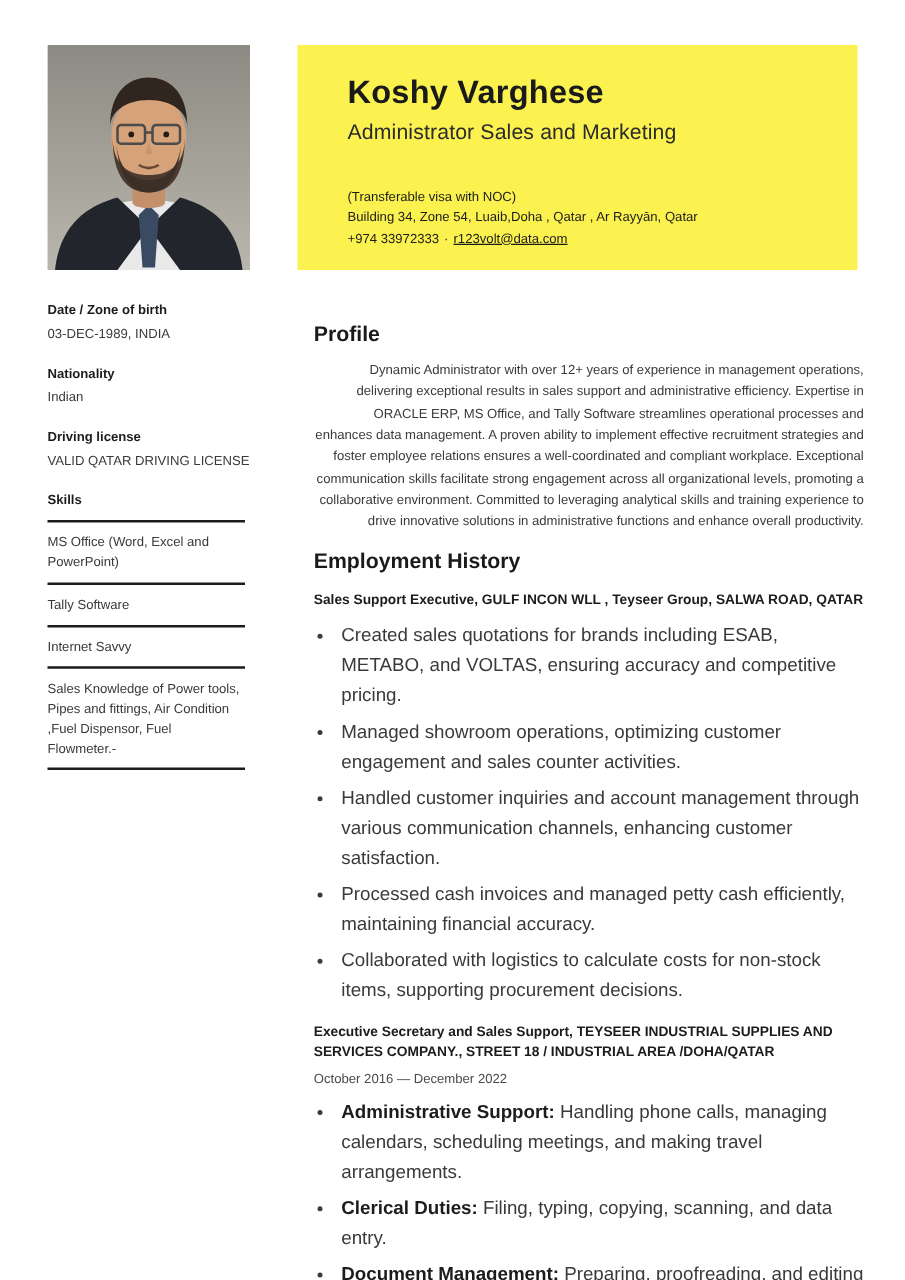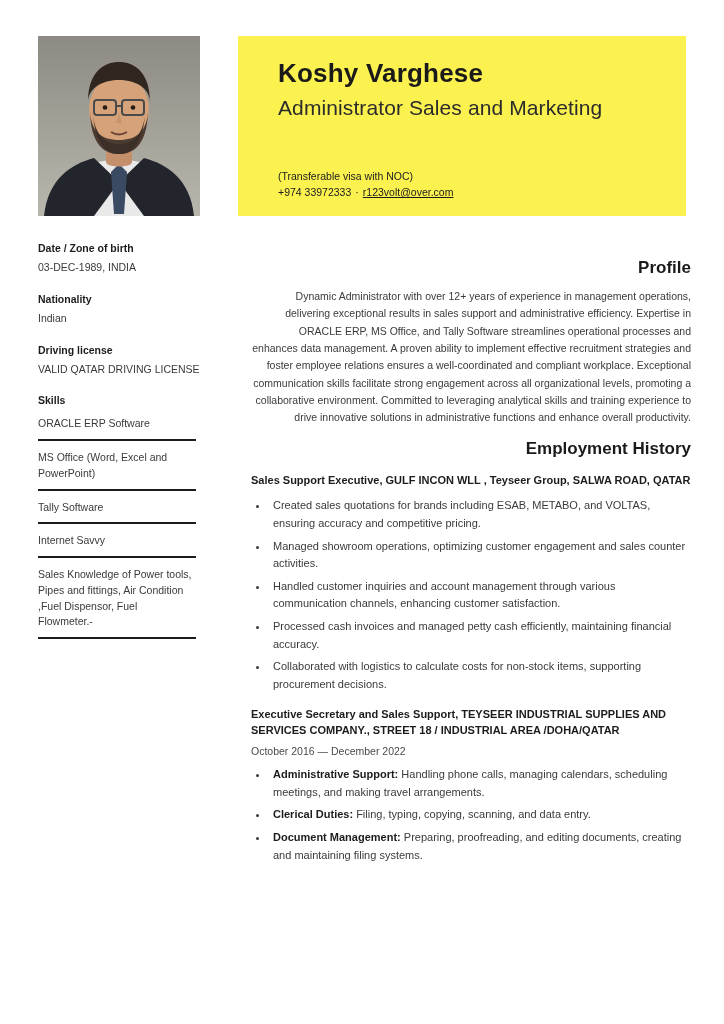--- a/index.html
+++ b/index.html
@@ -53,29 +53,29 @@
     width: 400px;
   }
   .name {
     font-size: 26px;
     font-weight: bold;
     color: #1a1a1a;
     letter-spacing: 0.2px;
     line-height: 1.2;
   }
   .job-title {
-    font-size: 21px;
+    font-size: 17px;
     color: #2b2b2b;
     margin-top: 7px;
     letter-spacing: 0.1px;
   }
   .contact {
     position: absolute;
     left: 240px;
-    top: 132px;
+    top: 114px;
     width: 400px;
     font-size: 10.5px;
     color: #1c1c1c;
     line-height: 1.55;
   }
   .contact a {
     color: #1c1c1c;
     text-decoration: underline;
   }
   .contact .sep { padding: 0 4px; }
@@ -119,21 +119,20 @@
     position: absolute;
     left: 251px;
     top: 258px;
     width: 440px;
   }
   .section-title {
     font-size: 17px;
     font-weight: bold;
     color: #1a1a1a;
     margin-bottom: 10px;
-    text-align: right;
   }
   .profile-text {
     font-size: 10.5px;
     line-height: 1.65;
     color: #3a3a3a;
     text-align: right;
   }
   .emp-section { margin-top: 12px; }
   .job { margin-top: 14px; }
   .job:first-of-type { margin-top: 4px; }
@@ -146,21 +145,21 @@
   .job-dates {
     font-size: 10.5px;
     color: #4a4a4a;
     margin-top: 6px;
   }
   ul.bullets {
     margin: 9px 0 0 18px;
     padding: 0;
   }
   ul.bullets li {
-    font-size: 11px;
+    font-size: 15px;
     line-height: 1.6;
     color: #3a3a3a;
     margin-bottom: 5px;
     padding-left: 4px;
   }
   ul.bullets li b { color: #1c1c1c; }
 </style>
 </head>
 <body>
 
@@ -208,22 +207,23 @@
       </svg>
     </div>
 
     <div class="header-text">
       <div class="name">Koshy Varghese</div>
       <div class="job-title">Administrator Sales and Marketing</div>
     </div>
 
     <div class="contact">
       <div>(Transferable visa with NOC)</div>
+      <div>Building 34, Zone 54, Luaib,Doha , Qatar , Ar Rayyān, Qatar</div>
       <div>
-        <span>+974 33972333</span><span class="sep">·</span><a href="#">r123volt@over.com</a>
+        <span>+974 33972333</span><span class="sep">·</span><a href="#">r123volt@data.com</a>
       </div>
     </div>
   </div>
 
   <div class="sidebar">
 
     <div class="side-block">
       <div class="side-head">Date / Zone of birth</div>
       <div class="side-val">03-DEC-1989, INDIA</div>
     </div>
@@ -234,21 +234,20 @@
     </div>
 
     <div class="side-block">
       <div class="side-head">Driving license</div>
       <div class="side-val">VALID QATAR DRIVING LICENSE</div>
     </div>
 
     <div class="side-block">
       <div class="skills-head">Skills</div>
 
-      <div class="skill-item">ORACLE ERP Software</div>
       <div class="skill-rule"></div>
 
       <div class="skill-item">MS Office (Word, Excel and PowerPoint)</div>
       <div class="skill-rule"></div>
 
       <div class="skill-item">Tally Software</div>
       <div class="skill-rule"></div>
 
       <div class="skill-item">Internet Savvy</div>
       <div class="skill-rule"></div>

